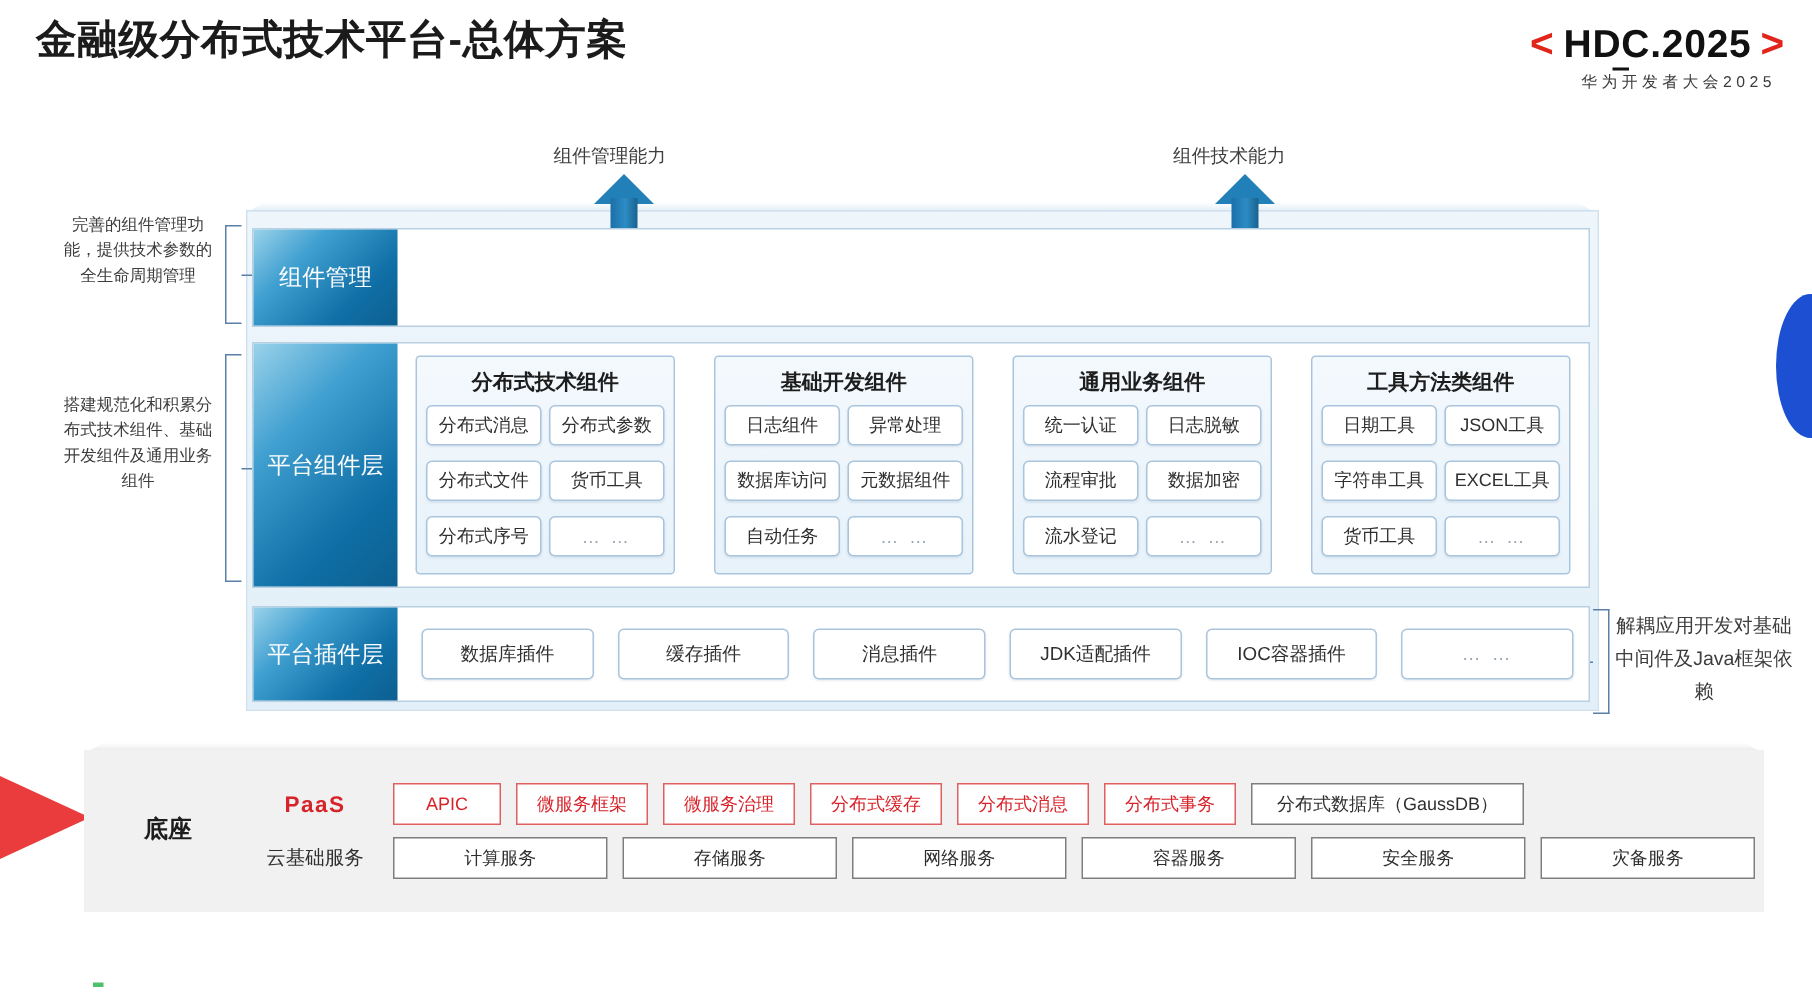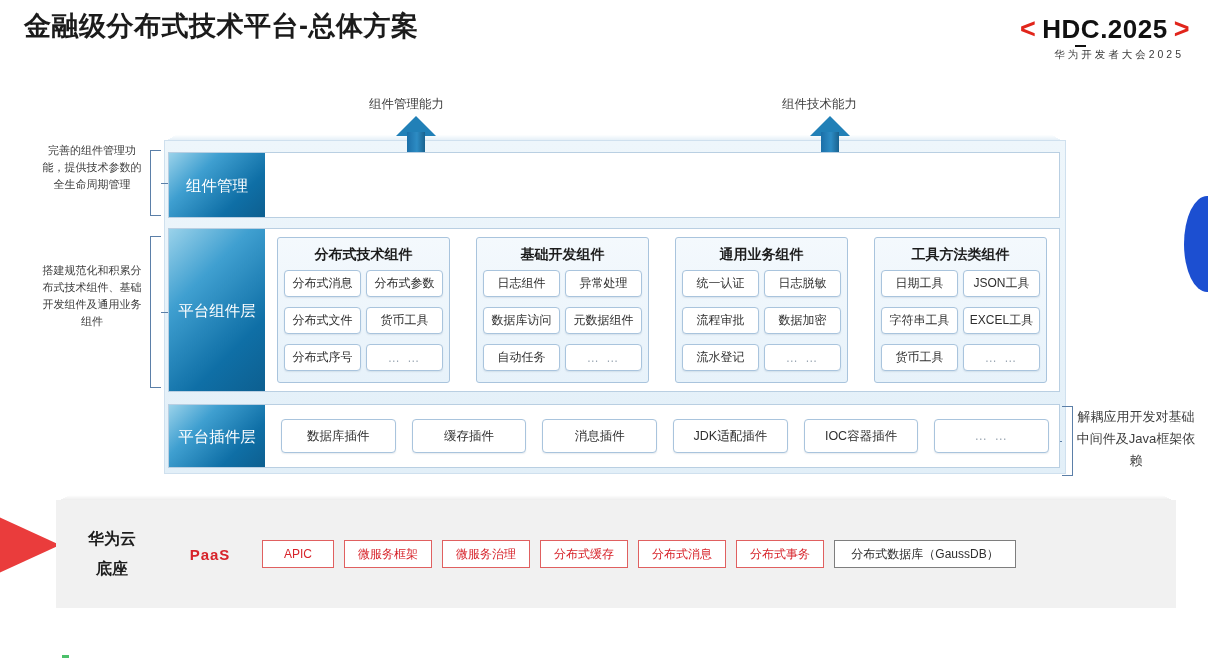--- a/index.html
+++ b/index.html
@@ -303,33 +303,43 @@
         <div class="chip">JDK适配插件</div>
         <div class="chip">IOC容器插件</div>
         <div class="chip dots">… …</div>
       </div>
   </div>
 
   <div id="base-top"></div>
   <div id="base-panel">
     <div id="base-inner">
       <div id="base-title">
-        <div>华为云</div>
         <div>底座</div>
       </div>
       <div id="base-rows">
         <div class="base-row">
           <div class="base-row-label">PaaS</div>
           <div style="display:flex;gap:10px;flex:1;" id="paas-items">
               <div class="base-chip red sm">APIC</div>
               <div class="base-chip red md">微服务框架</div>
               <div class="base-chip red md">微服务治理</div>
               <div class="base-chip red md">分布式缓存</div>
               <div class="base-chip red md">分布式消息</div>
               <div class="base-chip red md">分布式事务</div>
               <div class="base-chip gray gauss">分布式数据库（GaussDB）</div>
             </div>
         </div>
+        <div class="base-row">
+          <div class="base-row-label plain">云基础服务</div>
+          <div style="display:flex;gap:10px;flex:1;" id="cloud-items">
+              <div class="base-chip gray flexi">计算服务</div>
+              <div class="base-chip gray flexi">存储服务</div>
+              <div class="base-chip gray flexi">网络服务</div>
+              <div class="base-chip gray flexi">容器服务</div>
+              <div class="base-chip gray flexi">安全服务</div>
+              <div class="base-chip gray flexi">灾备服务</div>
+            </div>
+        </div>
       </div>
     </div>
   </div>
 
 </div>
 
 </body></html>

